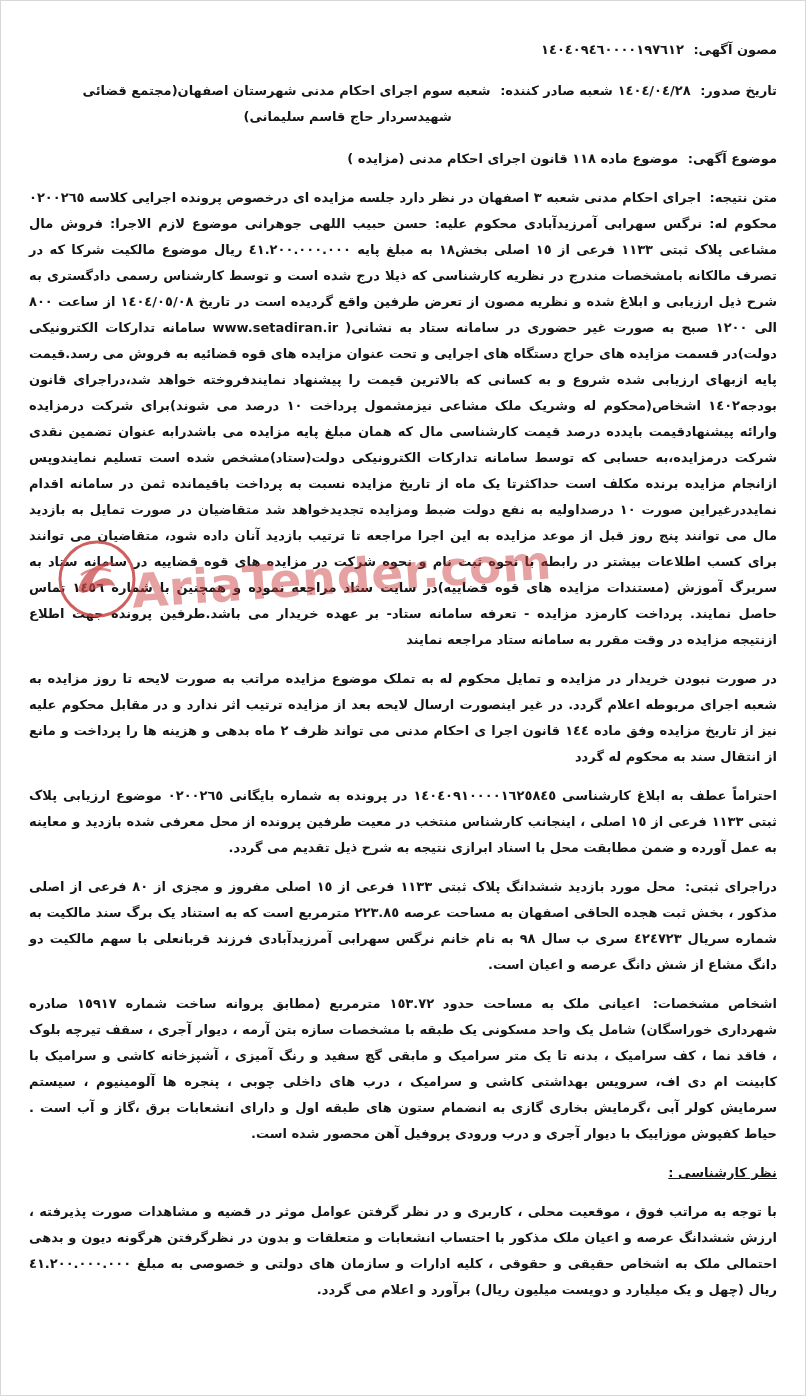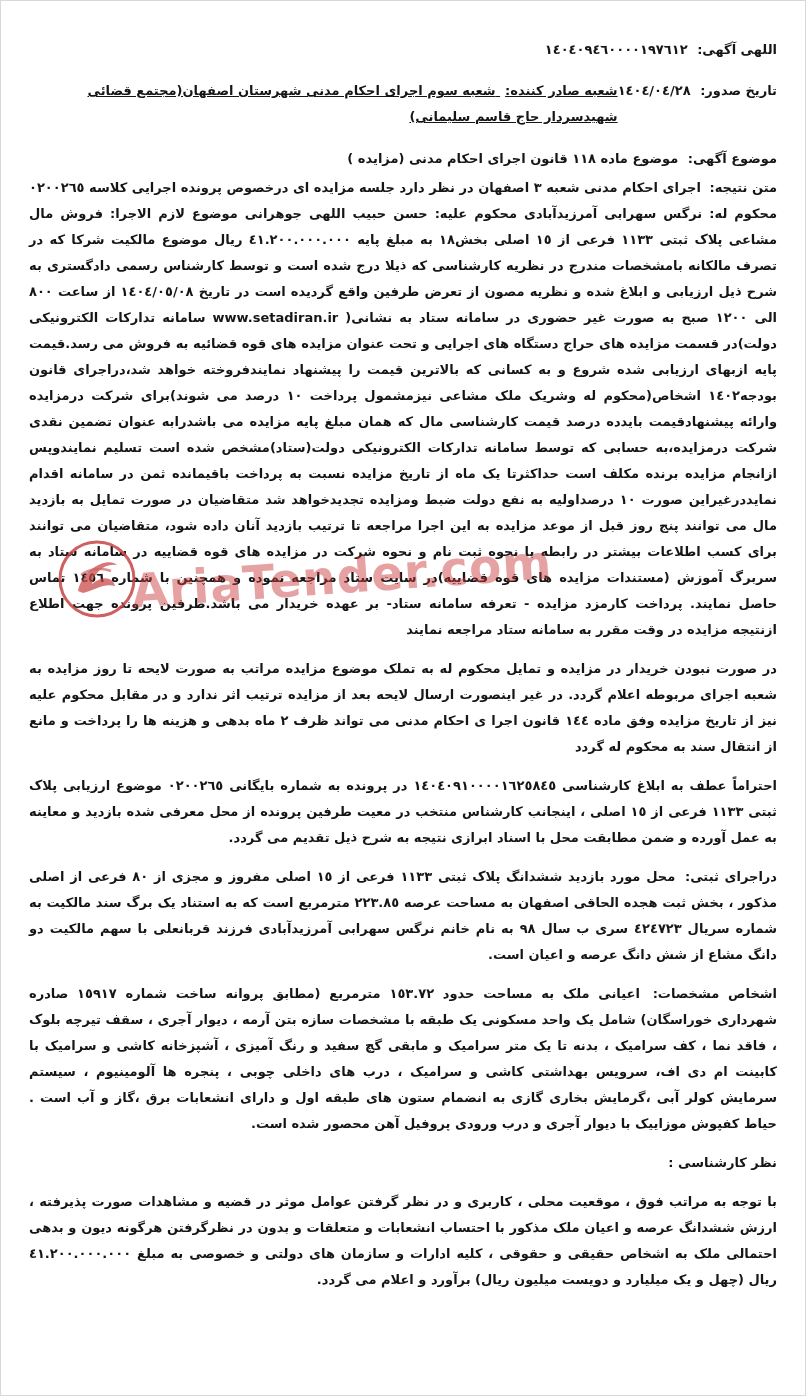--- a/index.html
+++ b/index.html
@@ -7,45 +7,45 @@
   .page{
     width:806px;height:1396px;margin:0 auto;background:#ffffff;
     border:1px solid #d8d8d8;position:relative;overflow:hidden;
     direction:rtl;font-family:"DejaVu Sans",sans-serif;font-weight:700;color:#161616;
   }
   .content{position:relative;z-index:1;padding:36px 28px 0 28px;}
   .hdr-row{display:flex;align-items:flex-start;margin-bottom:16px;}
   .row1{gap:110px;}
   .field{font-size:13px;line-height:25px;white-space:nowrap;}
   .field .label{margin-left:5px;}
-  .branch-field{flex:1;max-width:540px;text-align:right;white-space:normal;margin-left:30px;line-height:26px;text-decoration:underline;}
-  .row3{margin-top:4px;margin-bottom:4px;align-items:center;}
+  .branch-field{flex:1;max-width:540px;text-align:center;white-space:normal;margin-left:30px;line-height:26px;}
+  .row3{margin-top:4px;margin-bottom:14px;align-items:center;}
   .para{margin:0 0 13px 0;font-size:13px;line-height:26px;text-align:justify;}
-  .para.heading{text-align:right;}
+  .para.heading{text-align:right;text-decoration:underline;}
   .plabel{margin-left:4px;}
   
   .wm-layer{position:absolute;inset:0;z-index:2;pointer-events:none;}
   .wm-text{
     position:absolute;left:130px;top:548px;
     font-size:47px;letter-spacing:1px;direction:ltr;
     color:rgba(201,58,58,0.47);transform:rotate(-4deg);
     font-family:"DejaVu Sans",sans-serif;font-weight:700;white-space:nowrap;
   }
   .wm-logo{position:absolute;left:50px;top:530px;opacity:0.85;}
 </style>
 </head>
 <body>
 
 <div class="page">
 
   <div class="content">
 
     <div class="hdr-row row1">
       <div class="field">
-        <span class="label">اللهی آگهی:</span>
+        <span class="label">مصون آگهی:</span>
         <span class="value">١٤٠٤٠٩٤٦٠٠٠٠١٩٧٦١٢</span>
       </div>
     </div>
 
     <div class="hdr-row row2">
       <div class="field">
         <span class="label">تاریخ صدور:</span>
         <span class="value">١٤٠٤/٠٤/٢٨</span>
       </div>
       <div class="field branch-field">

